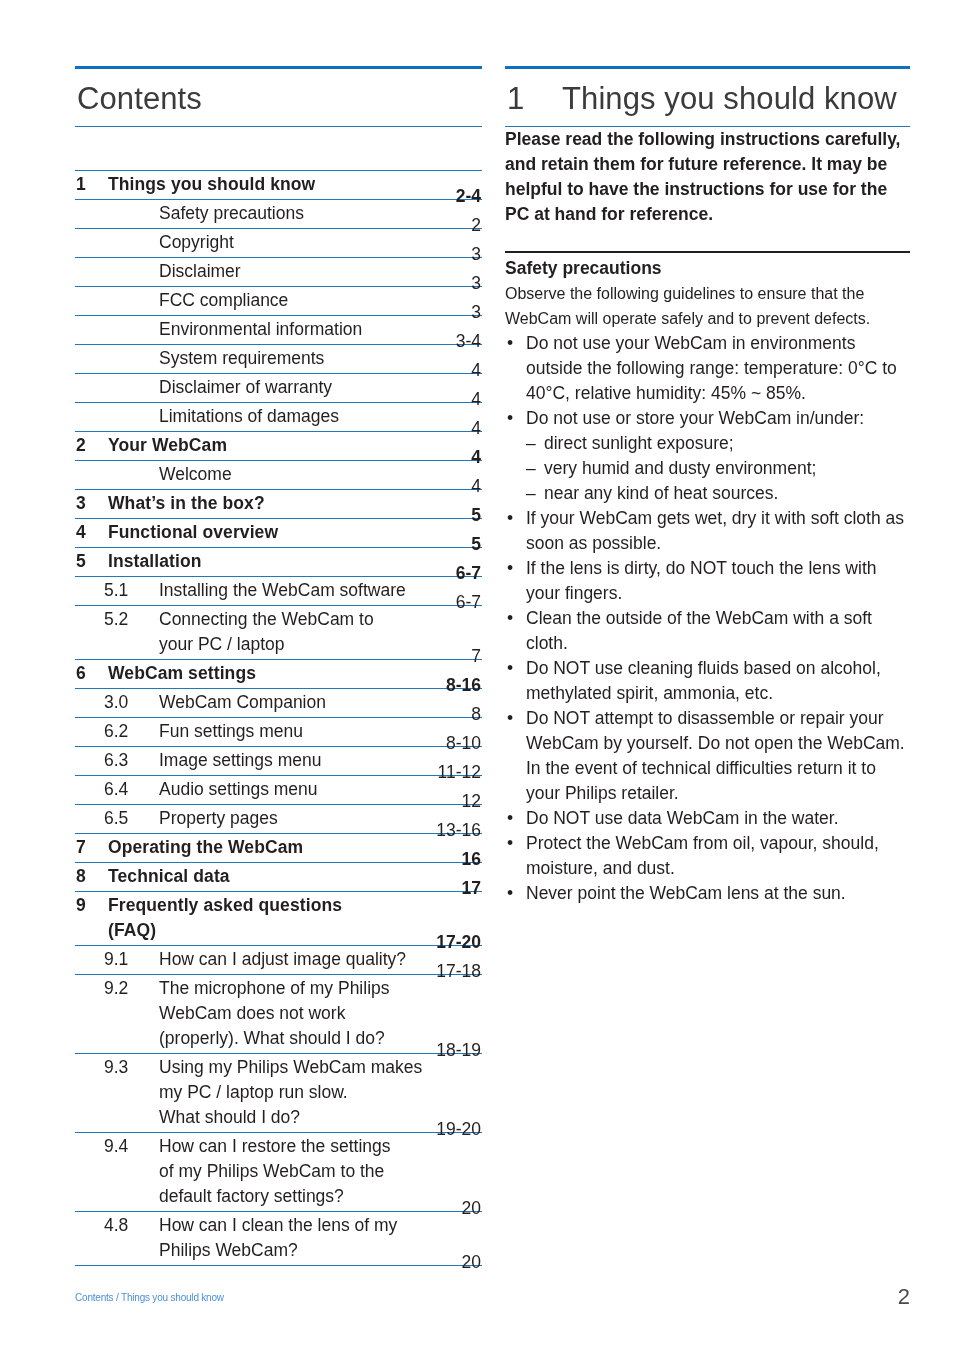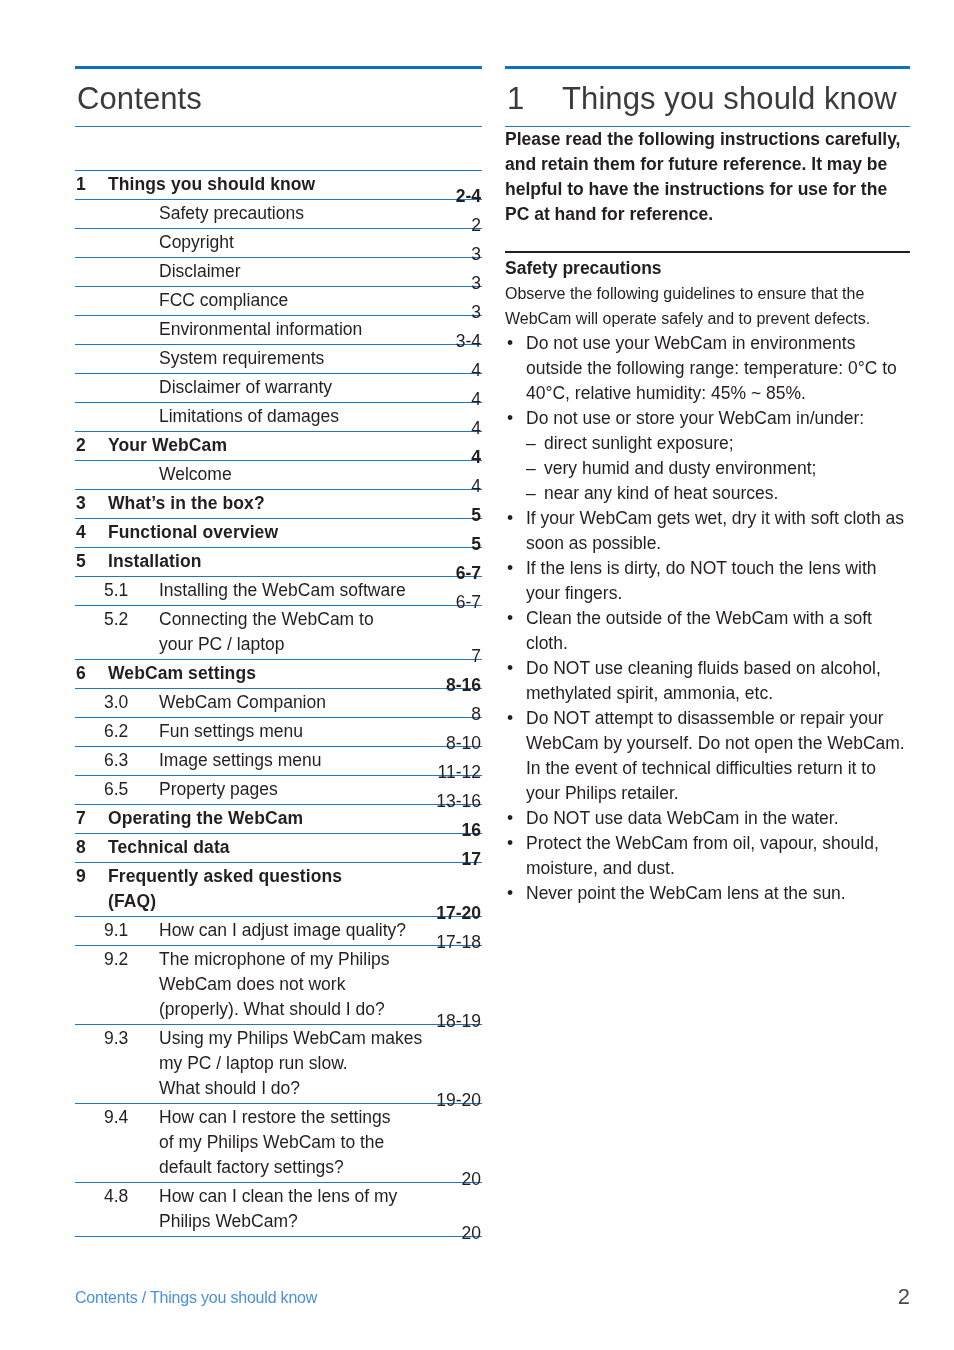--- a/index.html
+++ b/index.html
@@ -188,21 +188,21 @@
     position: absolute;
     left: 59px;
     top: 1288px;
     width: 835px;
     height: 22px;
   }
   .footer-left {
     position: absolute;
     left: 0;
     top: 0;
-    font-size: 16px;
+    font-size: 10px;
     line-height: 20px;
     color: #4a90d9;
     font-weight: 400;
     letter-spacing: -0.2px;
   }
   .footer-right {
     position: absolute;
     right: 0;
     top: -4px;
     font-size: 22px;
@@ -348,20 +348,27 @@
             <span class="toc-subnum">6.2</span>
             <span class="toc-title sub">Fun settings menu</span>
             <span class="toc-page">8-10</span>
           </div>
         </div>
         <div class="toc-row">
           <div class="toc-line">
             <span class="toc-subnum">6.3</span>
             <span class="toc-title sub">Image settings menu</span>
             <span class="toc-page">11-12</span>
+          </div>
+        </div>
+        <div class="toc-row">
+          <div class="toc-line">
+            <span class="toc-subnum">6.4</span>
+            <span class="toc-title sub">Audio settings menu</span>
+            <span class="toc-page">12</span>
           </div>
         </div>
         <div class="toc-row">
           <div class="toc-line">
             <span class="toc-subnum">6.5</span>
             <span class="toc-title sub">Property pages</span>
             <span class="toc-page">13-16</span>
           </div>
         </div>
         <div class="toc-row lvl1">

